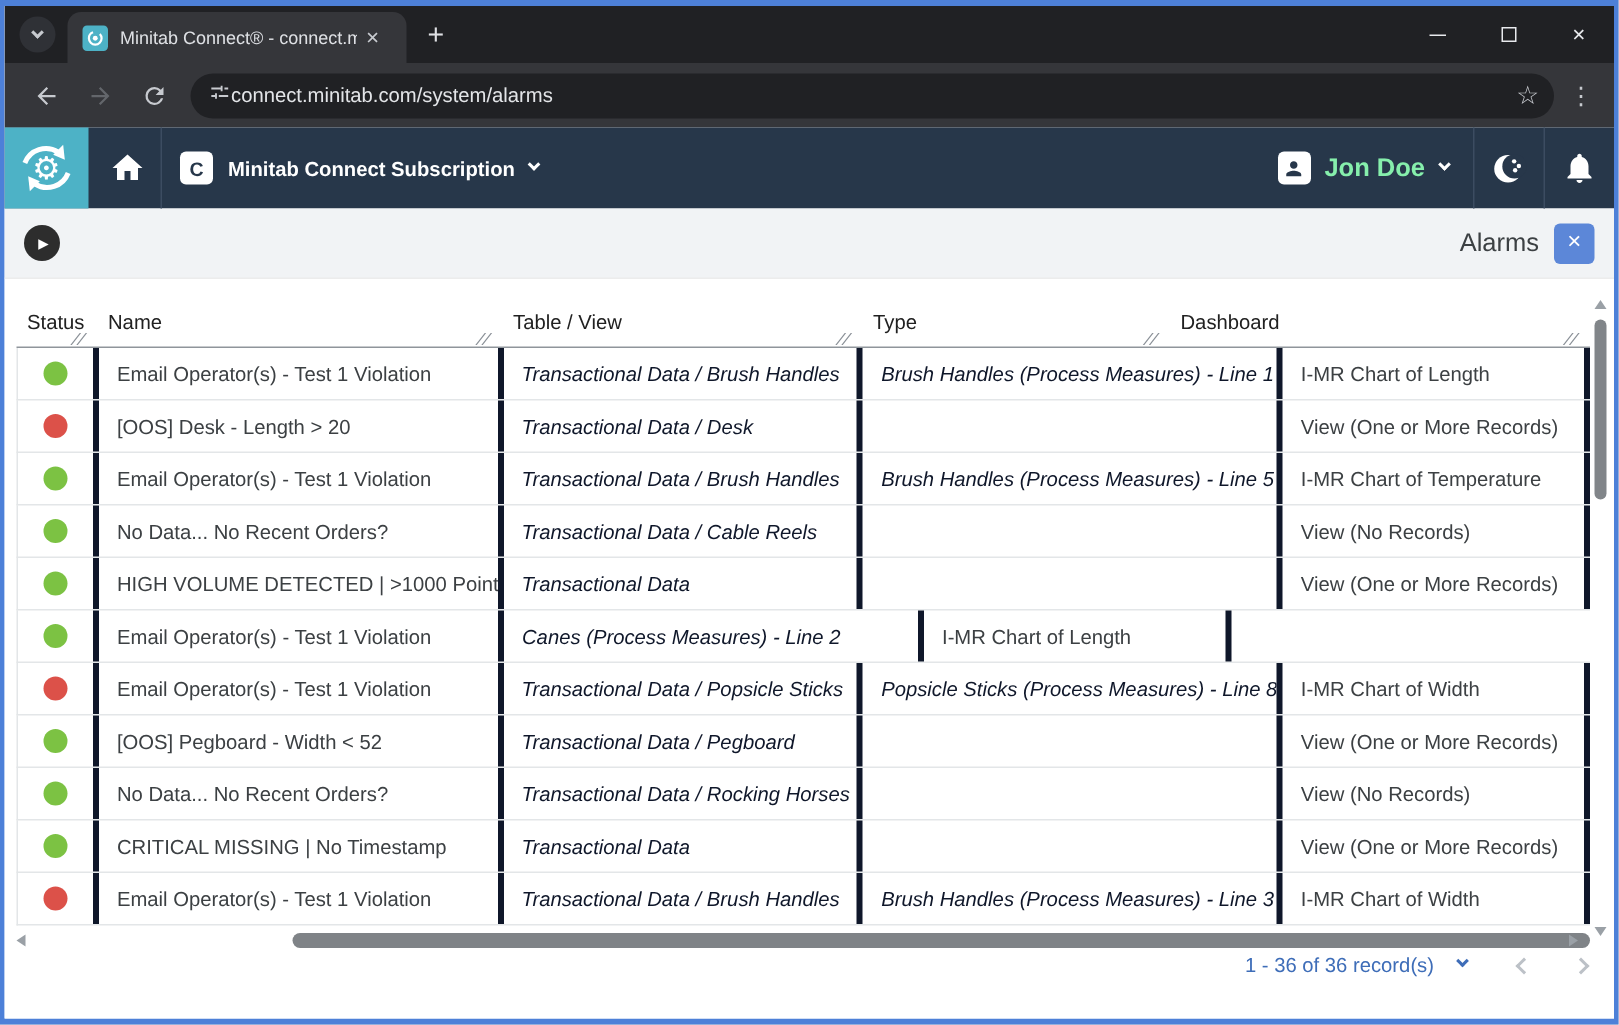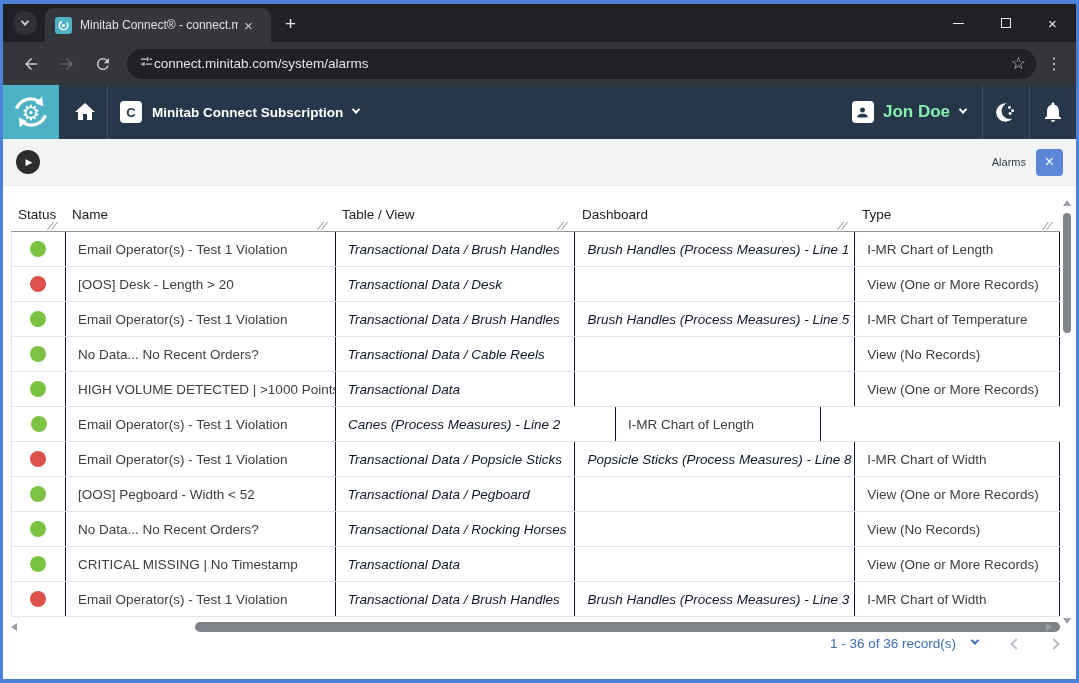--- a/index.html
+++ b/index.html
@@ -43,33 +43,33 @@
   .sub-label{ color:#fff; font-size:13.5px; font-weight:600; margin-left:10px; }
   .chev-wh{ border-color:#fff; margin-left:10px; margin-top:-3px; }
   .user-chip{ margin-left:auto; display:flex; align-items:center; padding:0 16px; height:100%; cursor:pointer; }
   .badge-user{ width:22px; height:22px; background:#fff; border-radius:4px; display:flex; align-items:center; justify-content:center; }
   .user-name{ color:#86efac; font-size:17px; font-weight:600; margin-left:9px; }
   .hd-ico{ width:46px; height:100%; display:flex; align-items:center; justify-content:center; cursor:pointer; }
 
   
   .sub-bar{ height:47px; background:#f1f3f5; display:flex; align-items:center; padding:0 13px; border-bottom:1px solid #ececec; }
   .play-btn{ width:24px; height:24px; border-radius:50%; background:#2d2d2d; color:#fff; display:flex; align-items:center; justify-content:center; font-size:9px; padding-left:2px; cursor:pointer; }
-  .page-title{ margin-left:auto; color:#3c4043; font-size:11px; }
+  .page-title{ margin-left:auto; color:#3c4043; font-size:17px; }
   .close-alarms{ width:27px; height:27px; border-radius:4px; background:#5c87d8; color:#fff; font-size:16px; display:flex; align-items:center; justify-content:center; margin-left:10px; cursor:pointer; }
 
   
   .content{ position:relative; height:494px; background:#fff; }
   .thead{ display:flex; margin-left:8px; height:46px; align-items:flex-end; border-bottom:1px solid #8f959b; width:1049px; }
   .th{ position:relative; font-size:13.5px; font-weight:normal; color:#212121; padding:0 0 9px 7px; }
   .th-status{ width:54px; } .th-name{ width:270px; } .th-tv{ width:240px; } .th-dash{ width:280px; } .th-type{ width:205px; }
   .handle{ position:absolute; right:8px; bottom:1px; width:10px; height:8px; }
   .handle::before,.handle::after{ content:""; position:absolute; top:0; width:1px; height:8px; background:#8a9097; transform:skewX(-38deg); }
   .handle::before{ left:3px; } .handle::after{ left:7px; }
   .tr{ display:flex; margin-left:8px; height:35px; border-left:1px solid #e3e6e8; border-bottom:1px solid #e3e6e8; width:1049px; align-items:center; }
-  .td{ height:100%; display:flex; align-items:center; border-right:1px solid #0f172a; padding-left:12px; font-size:13.5px; color:#3c4043; white-space:nowrap; overflow:hidden; }
+  .td{ height:100%; display:flex; align-items:center; border-right:4px solid #0f172a; padding-left:12px; font-size:13.5px; color:#3c4043; white-space:nowrap; overflow:hidden; }
   .td-status{ width:54px; justify-content:center; padding-left:0; }
   .td-name{ width:270px; } .td-tv{ width:240px; } .td-dash{ width:280px; } .td-type{ width:205px; }
   .dot{ width:16px; height:16px; border-radius:50%; display:block; }
   .dot[data-status="green"]{ background:#7cc243; }
   .dot[data-status="red"]{ background:#dc5149; }
   .lnk{ color:#0f172a; font-style:italic; cursor:pointer; }
 
   
   .vscroll{ position:absolute; top:14px; right:2px; width:14px; height:424px; }
   .tri{ width:0; height:0; display:block; margin:0 auto; }
@@ -197,22 +197,22 @@
     <span class="page-title">Alarms</span>
     <div class="close-alarms">×</div>
   </div>
 
   <div class="content">
 
     <div class="thead">
       <div class="th th-status"><span>Status</span><span class="handle"></span></div>
       <div class="th th-name"><span>Name</span><span class="handle"></span></div>
       <div class="th th-tv"><span>Table / View</span><span class="handle"></span></div>
+      <div class="th th-type"><span>Type</span><span class="handle"></span></div>
       <div class="th th-dash"><span>Dashboard</span><span class="handle"></span></div>
-      <div class="th th-type"><span>Type</span><span class="handle"></span></div>
     </div>
 
     <div class="tr">
       <div class="td td-status">
           <span class="dot" data-status="green"></span>
         </div>
       <div class="td td-name">Email Operator(s) - Test 1 Violation</div>
       <div class="td td-tv">
           <span class="lnk">Transactional Data / Brush Handles</span>
         </div>

